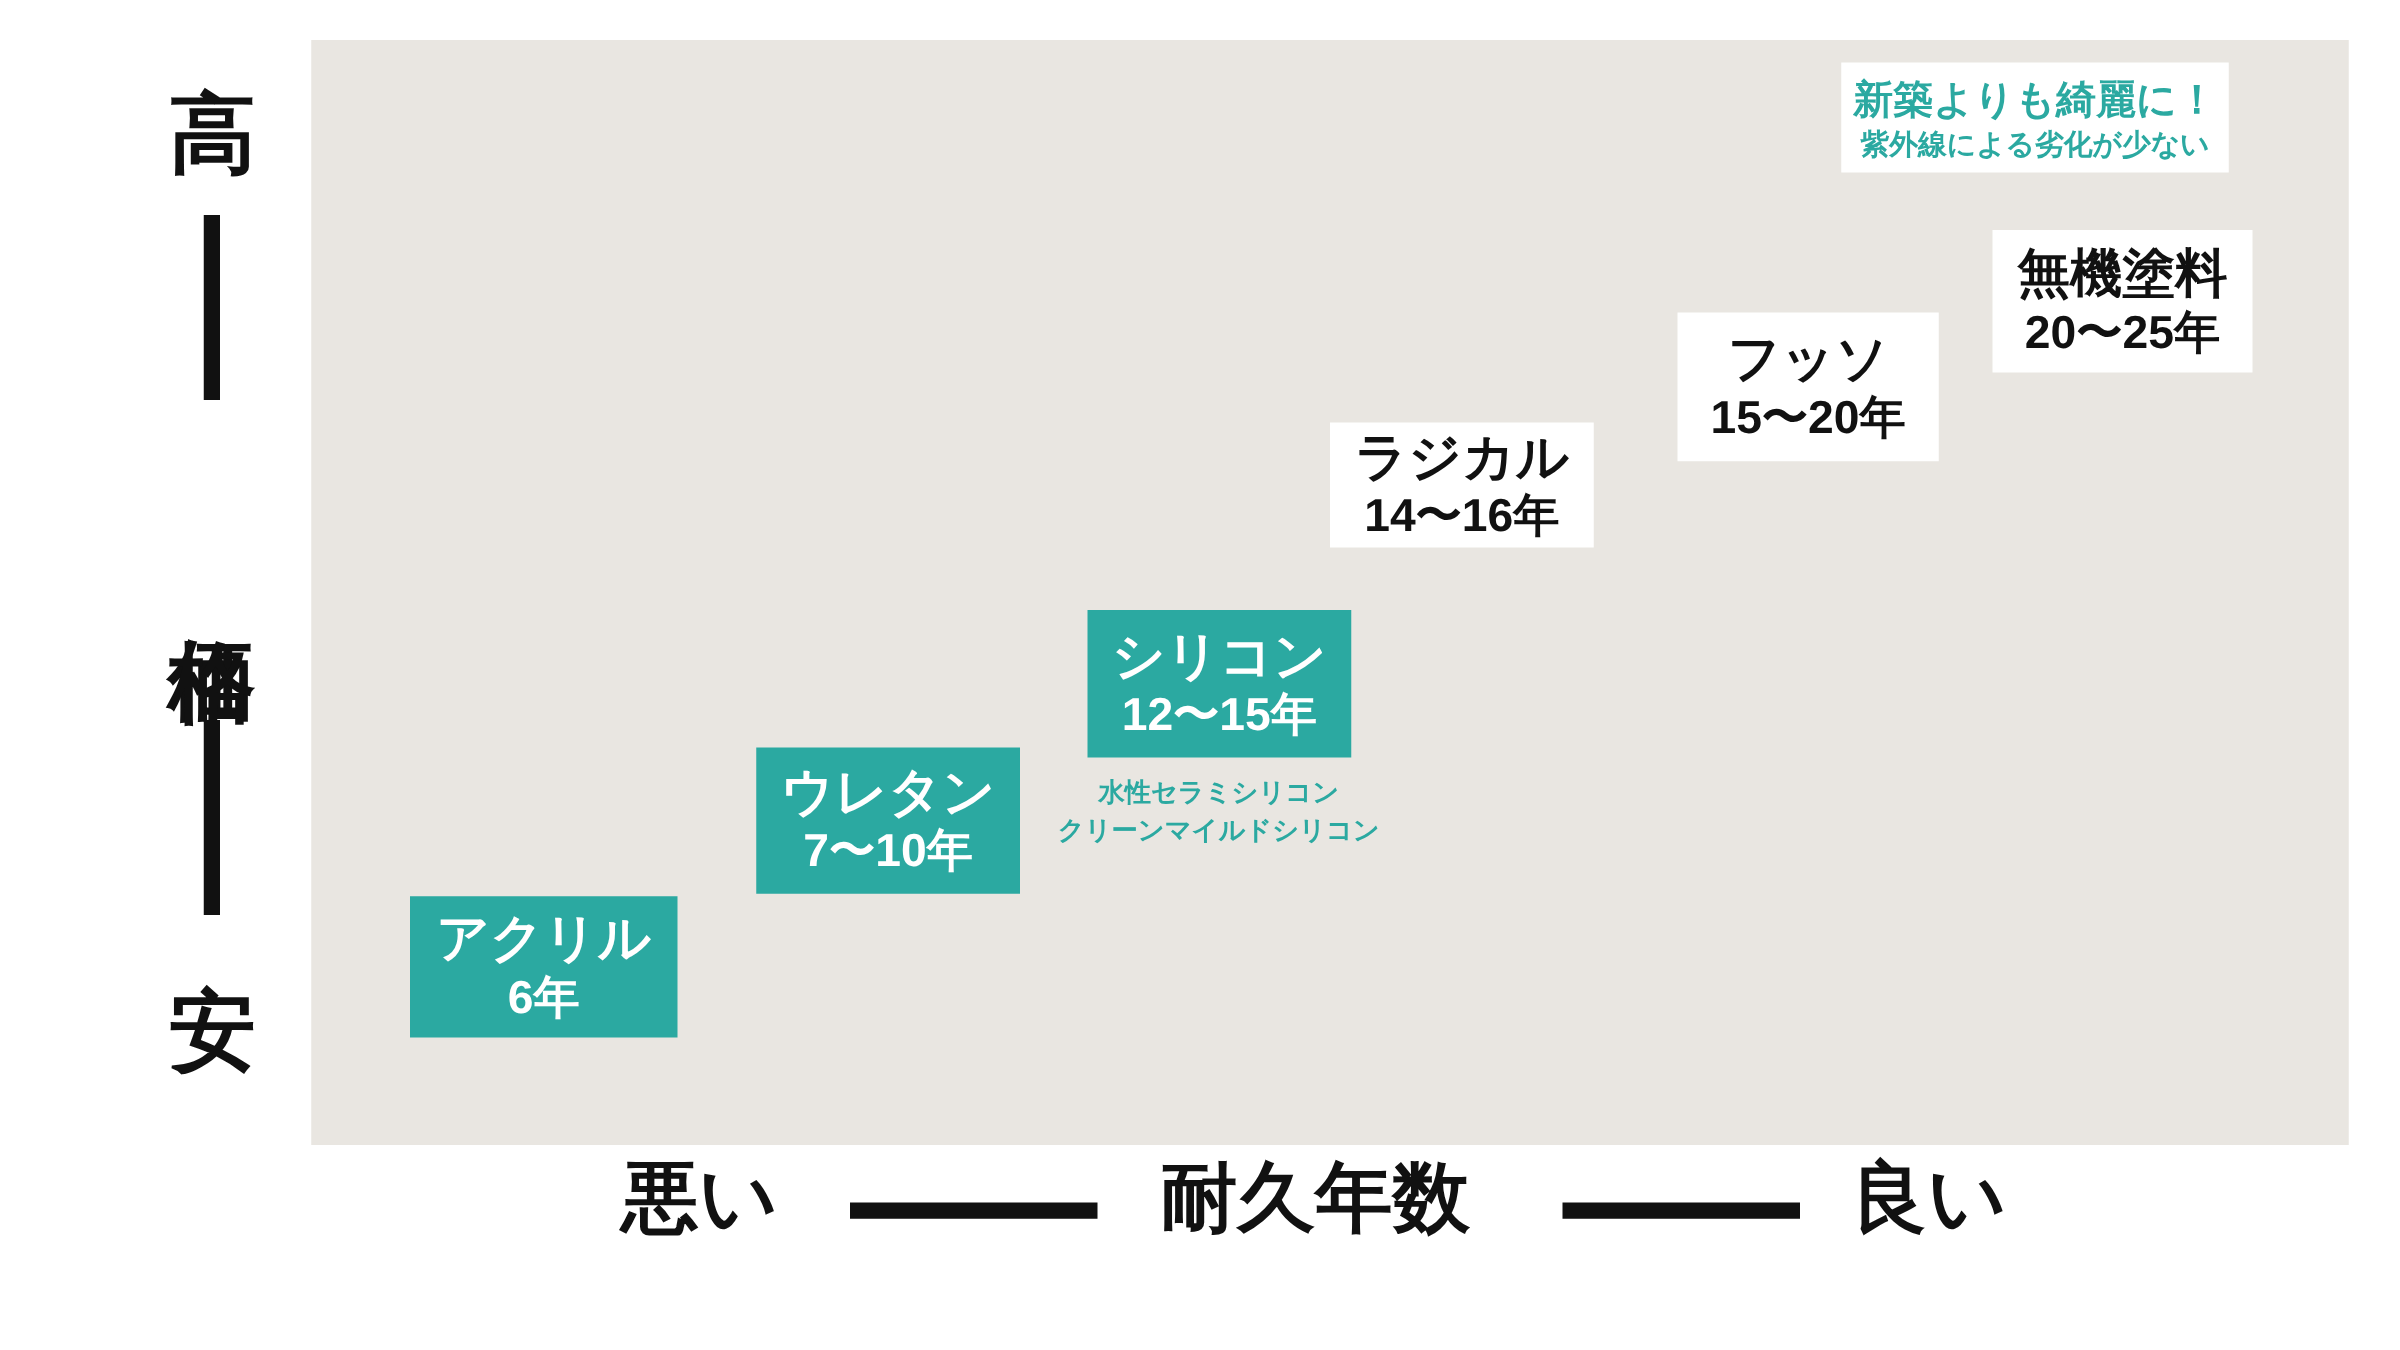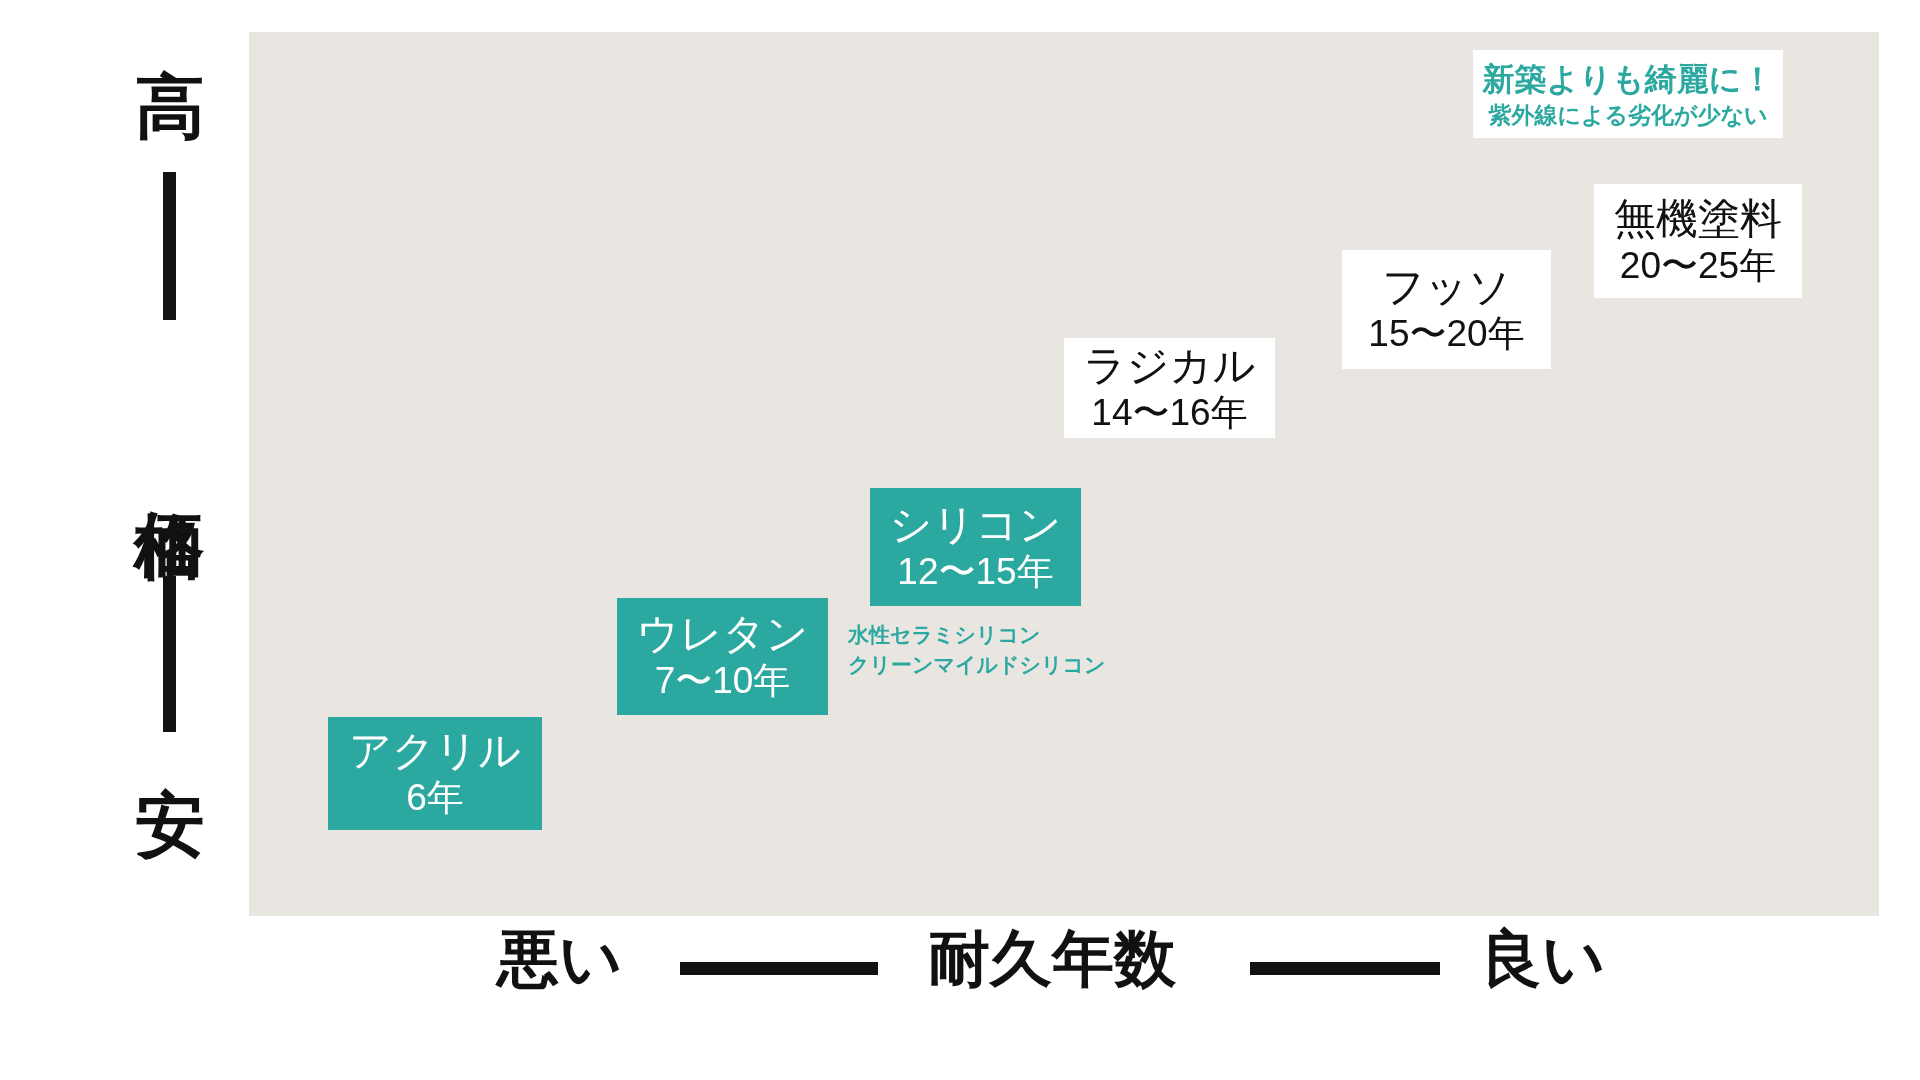--- a/index.html
+++ b/index.html
@@ -44,36 +44,36 @@
   }
   #x-bad{left:497px;}
   #x-title{left:928px;}
   #x-good{left:1480px;}
   .hline{height:13px;background:var(--ink);top:962px;}
   #hline1{left:680px;width:198px;}
   #hline2{left:1250px;width:190px;}
   
   .paint-box{
     display:flex;flex-direction:column;align-items:center;justify-content:center;
-    gap:4px;font-weight:400;text-align:center;line-height:1.1;
+    gap:4px;font-weight:700;text-align:center;line-height:1.1;
   }
   .paint-box .paint-name{font-size:42px;}
   .paint-box .paint-years{font-size:37px;}
   .paint-box.teal{background:var(--teal);color:var(--white);}
   .paint-box.plain{background:var(--white);color:var(--ink);}
   #box-acrylic  {left:328px; top:717px;width:214px;height:113px;}
-  #box-urethane {left:605px; top:598px;width:211px;height:117px;margin-left:12px;}
+  #box-urethane {left:605px; top:598px;width:211px;height:117px;}
   #box-silicone {left:870px; top:488px;width:211px;height:118px;}
   #box-radical  {left:1046px;top:338px;width:211px;height:100px;margin-left:18px;}
   #box-fluorine {left:1342px;top:250px;width:209px;height:119px;}
   #box-inorganic{left:1594px;top:184px;width:208px;height:114px;}
   
   .silicone-notes{
-    left:848px;top:620px;width:330px;
-    color:var(--teal);
+    left:810px;top:620px;width:330px;
+    text-align:center;color:var(--teal);
     font-weight:900;font-size:21px;line-height:1.45;
   }
   
   .callout{
     left:1473px;top:50px;width:310px;
     background:var(--white);text-align:center;
     padding:12px 0 10px 0;
   }
   .callout-title{font-size:32px;font-weight:900;color:var(--teal);line-height:1.1;}
   .callout-sub{font-size:23px;font-weight:900;color:var(--teal);margin-top:6px;line-height:1.1;}

